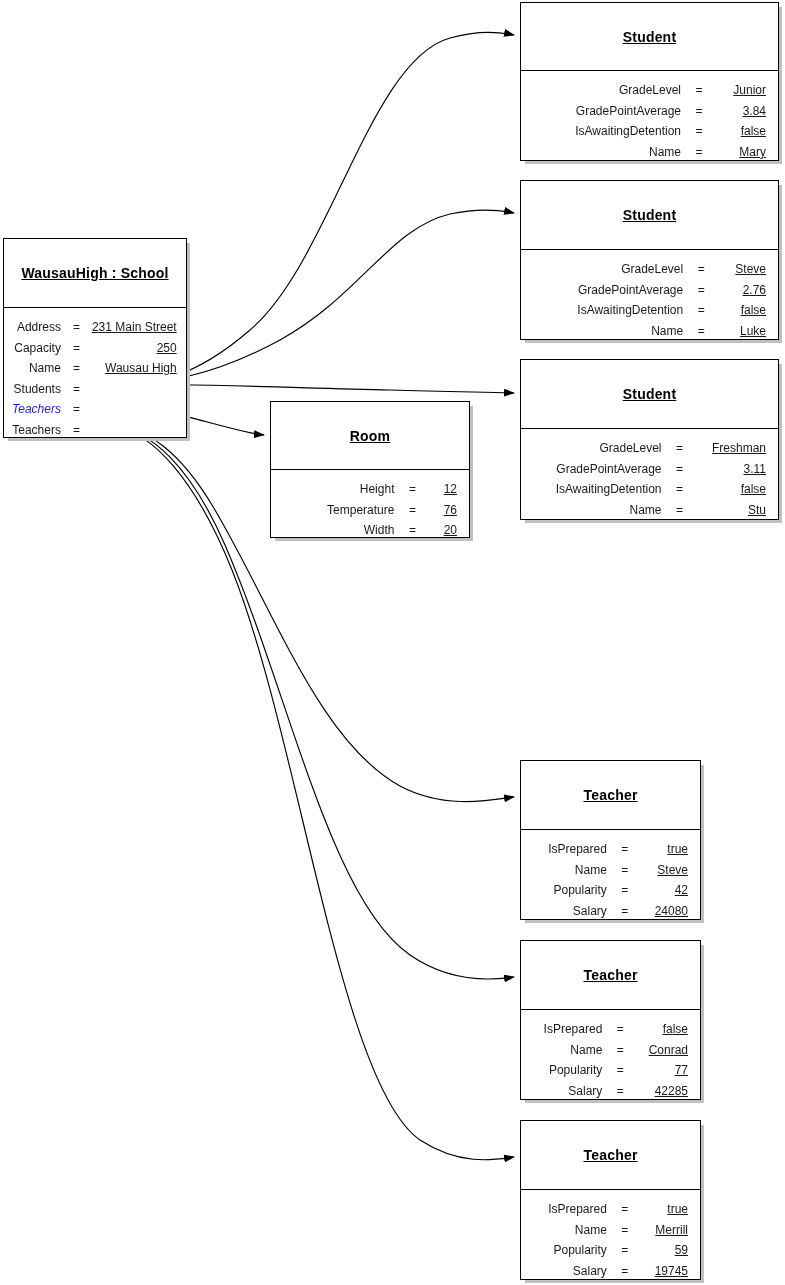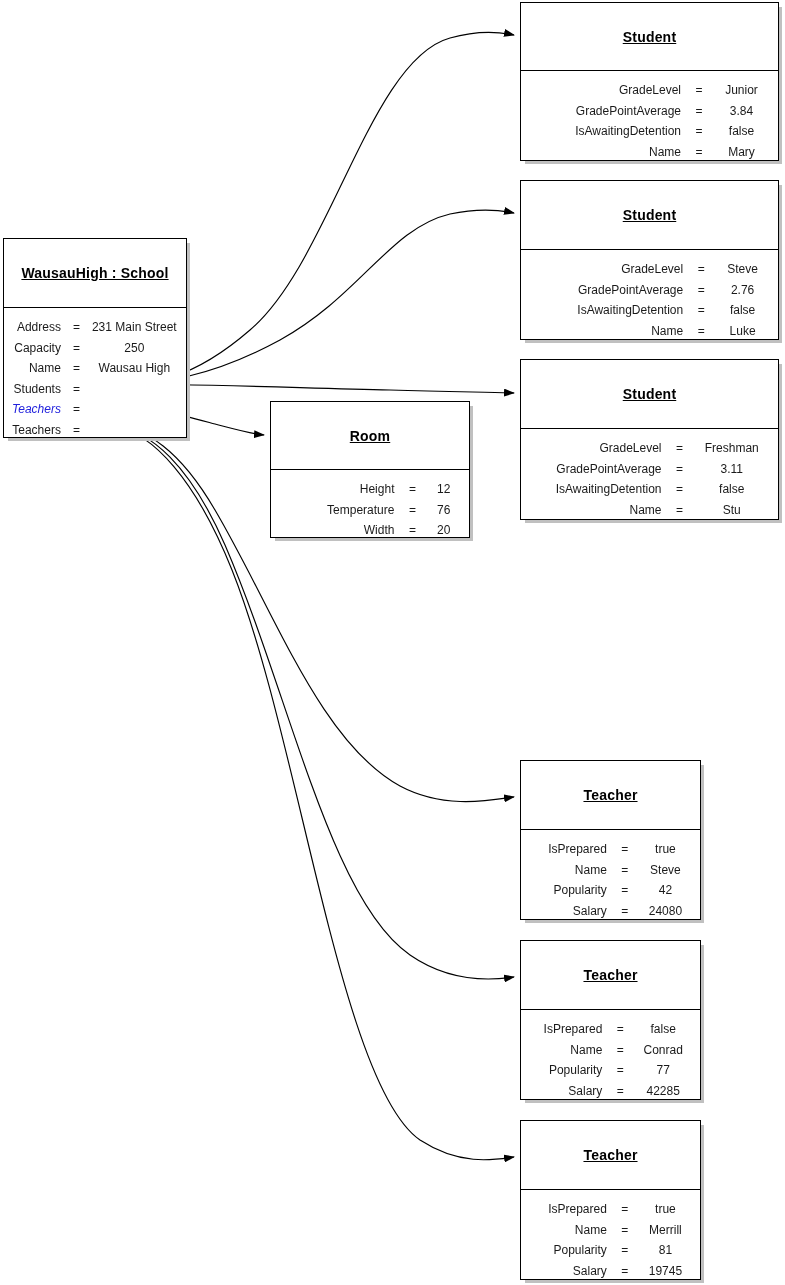--- a/index.html
+++ b/index.html
@@ -70,22 +70,23 @@
   .slot-name.ref {
     color: #2222dd;
     font-style: italic;
   }
   .slot-eq {
     text-align: center;
     width: 12px;
     padding: 0 5px !important;
   }
   .slot-val {
-    text-align: center;
+    text-align: right;
     padding-left: 7px !important;
+    text-decoration: underline;
   }
   .slot-val.empty {
     padding-left: 0 !important;
   }
 </style>
 </head>
 <body>
 
 <div id="canvas">
 
@@ -355,21 +356,21 @@
             <td class="slot-val">true</td>
           </tr>
           <tr>
             <td class="slot-name">Name</td>
             <td class="slot-eq">=</td>
             <td class="slot-val">Merrill</td>
           </tr>
           <tr>
             <td class="slot-name">Popularity</td>
             <td class="slot-eq">=</td>
-            <td class="slot-val">81</td>
+            <td class="slot-val">59</td>
           </tr>
           <tr>
             <td class="slot-name">Salary</td>
             <td class="slot-eq">=</td>
             <td class="slot-val">19745</td>
           </tr>
         </tbody>
       </table>
     </div>
   </div>

